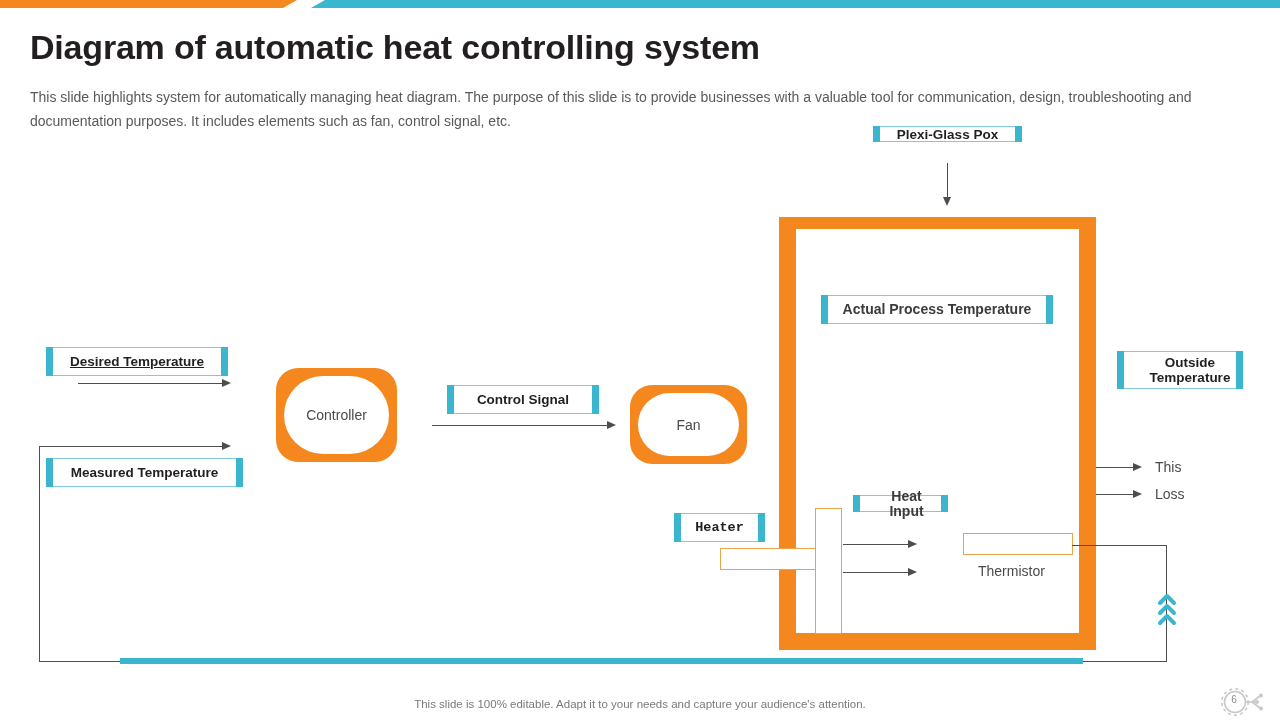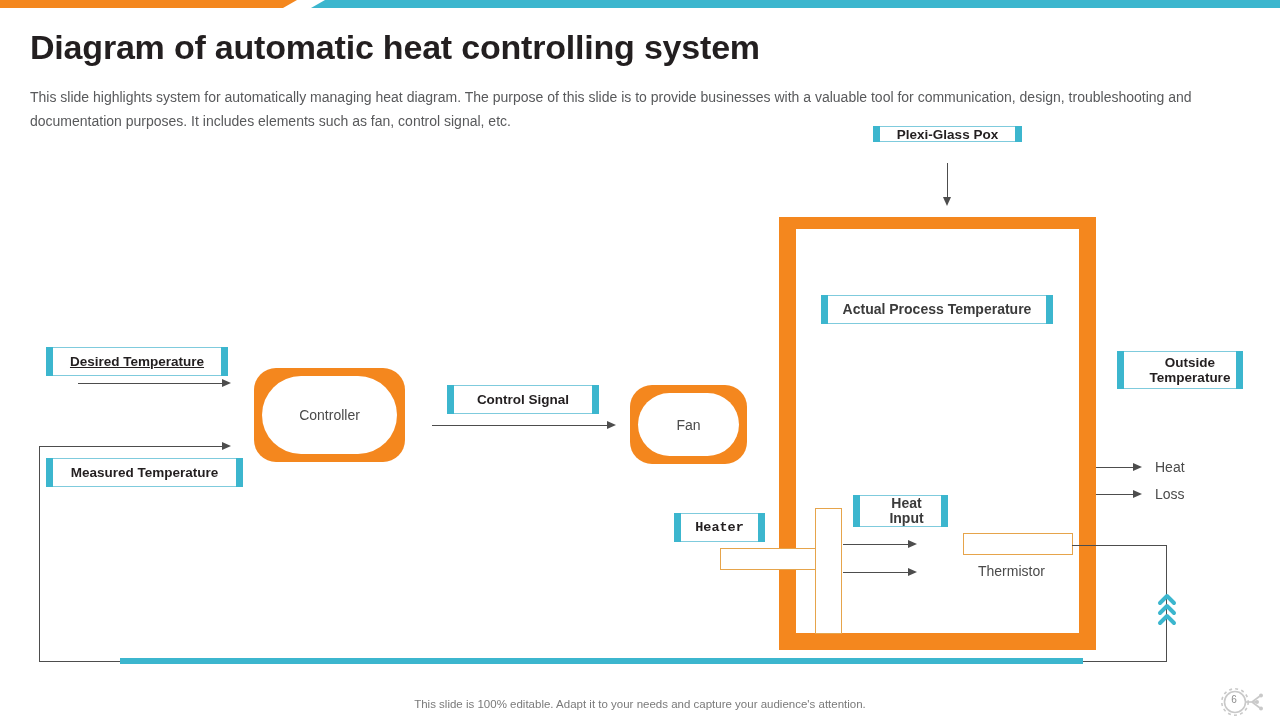--- a/index.html
+++ b/index.html
@@ -248,55 +248,55 @@
   <div class="bottom-cyan"></div>
 
   <div class="chevrons">
     <svg width="20" height="34" viewBox="0 0 20 34">
       <path d="M3 11 L10 4 L17 11" fill="none" stroke="#3CB6CE" stroke-width="4" stroke-linecap="round" stroke-linejoin="round"></path>
       <path d="M3 21 L10 14 L17 21" fill="none" stroke="#3CB6CE" stroke-width="4" stroke-linecap="round" stroke-linejoin="round"></path>
       <path d="M3 31 L10 24 L17 31" fill="none" stroke="#3CB6CE" stroke-width="4" stroke-linecap="round" stroke-linejoin="round"></path>
     </svg>
   </div>
 
-  <div class="orangeblock" style="left:254px; top:368px; width:151px; height:94px;">
+  <div class="orangeblock" style="left:276px; top:368px; width:121px; height:94px;">
     <div class="inner">Controller</div>
   </div>
 
   <div class="cyanbox" style="left:447px; top:385px; width:152px; height:29px;">
     <span>Control Signal</span>
   </div>
   <div class="hline" style="left:432px; top:425px; width:178px;"></div>
   <div class="arrowhead-r" style="left:607px; top:421px;"></div>
 
   <div class="orangeblock" style="left:630px; top:385px; width:117px; height:79px;">
     <div class="inner">Fan</div>
   </div>
 
   <div class="cyanbox" style="left:1117px; top:351px; width:126px; height:38px;padding-left:20px;">
     <span>Outside Temperature</span>
   </div>
 
   <div class="hline" style="left:1096px; top:467px; width:40px;"></div>
   <div class="arrowhead-r" style="left:1133px; top:463px;"></div>
-  <div class="plaintext" style="left:1155px; top:459px;">Heat</div>
+  <div class="plaintext" style="left:1155px; top:459px;">This</div>
 
   <div class="hline" style="left:1096px; top:494px; width:40px;"></div>
   <div class="arrowhead-r" style="left:1133px; top:490px;"></div>
   <div class="plaintext" style="left:1155px; top:486px;">Loss</div>
 
   <div class="cyanbox" style="left:674px; top:513px; width:91px; height:29px;font-family:Liberation Mono, monospace;">
     <span>Heater</span>
   </div>
 
   <div class="tanbox" style="left:720px; top:548px; width:120px; height:22px; z-index:6;"></div>
 
   <div class="tanbox" style="left:815px; top:508px; width:27px; height:126px; z-index:7;"></div>
 
-  <div class="cyanbox light" style="left:853px; top:495px; width:95px; height:32px; z-index:8;padding-left:12px;">
+  <div class="cyanbox light" style="left:853px; top:495px; width:95px; height:17px; z-index:8;padding-left:12px;">
     <span>Heat Input</span>
   </div>
   <div class="hline" style="left:843px; top:544px; width:68px; z-index:8;"></div>
   <div class="arrowhead-r" style="left:908px; top:540px; z-index:8;"></div>
   <div class="hline" style="left:843px; top:572px; width:68px; z-index:8;"></div>
   <div class="arrowhead-r" style="left:908px; top:568px; z-index:8;"></div>
 
   <div class="tanbox" style="left:963px; top:533px; width:110px; height:22px; z-index:8;"></div>
   <div class="plaintext" style="left:978px; top:563px; z-index:8;">Thermistor</div>
 

